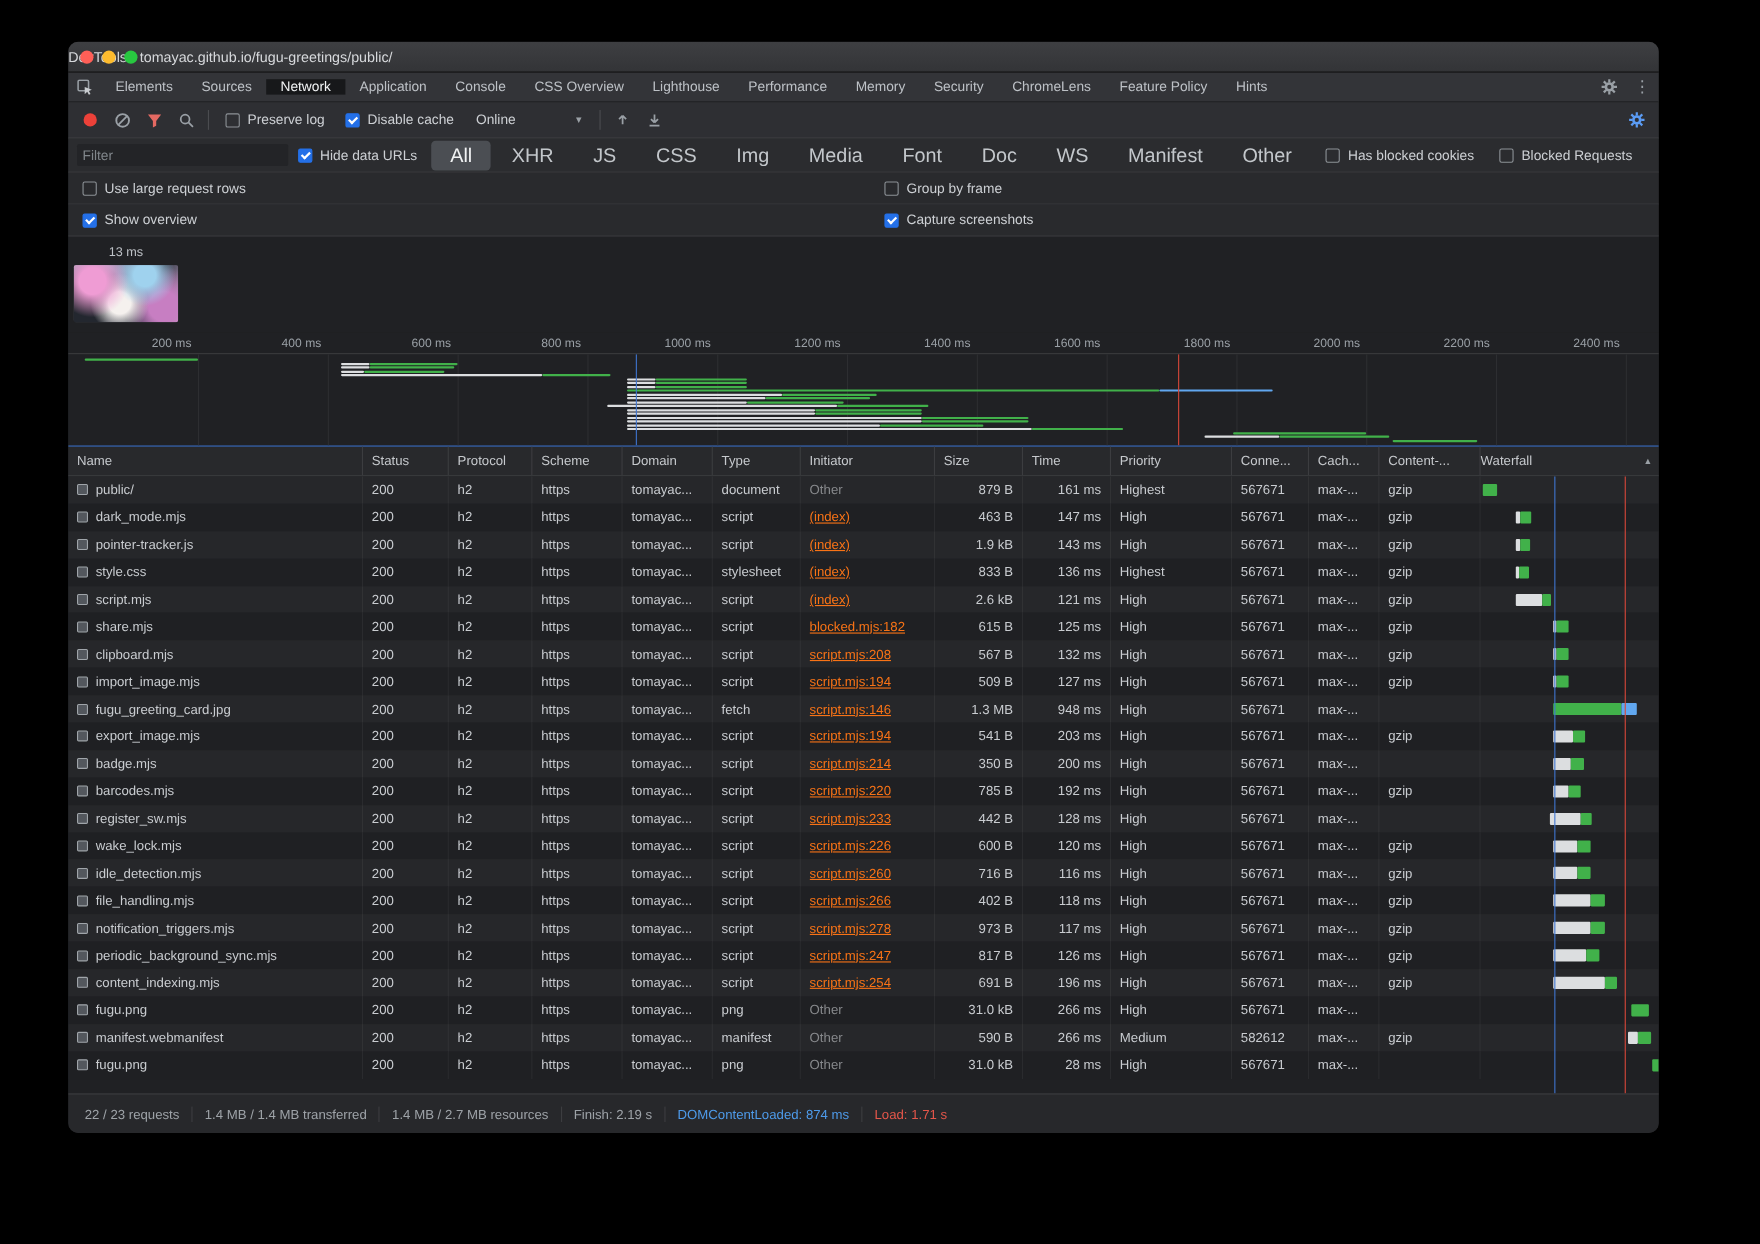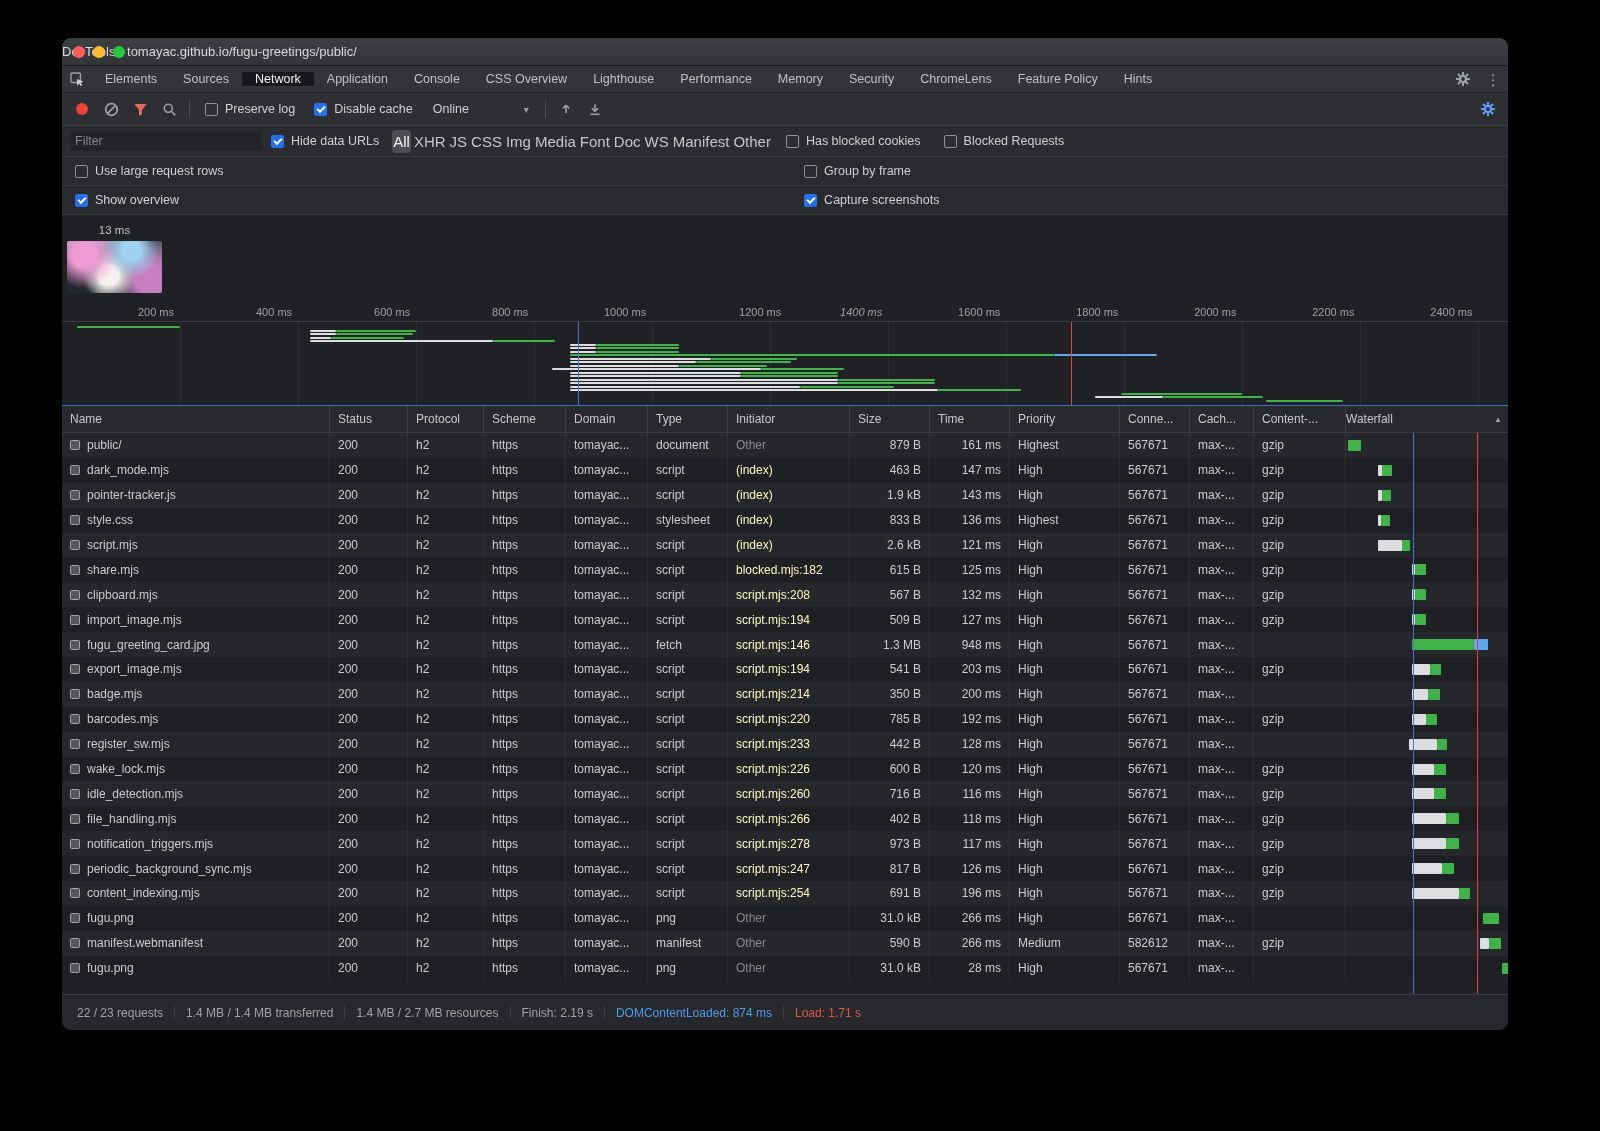--- a/index.html
+++ b/index.html
@@ -29,21 +29,21 @@
   .cb{width:13px;height:13px;border-radius:2px;border:1.5px solid #8d9297;flex:0 0 auto;position:relative;background:transparent}
   .cb.on{background:#2470e8;border-color:#2470e8}
   .cb.on::after{content:"";position:absolute;left:2px;top:2.5px;width:6px;height:3px;border-left:2px solid #fff;border-bottom:2px solid #fff;transform:rotate(-45deg)}
   .select{display:flex;align-items:center;justify-content:space-between;width:96px;margin:0 10px;font-size:12.5px;color:#cdd0d4;cursor:pointer;flex:0 0 auto}
   .caret{font-size:10px;color:#9aa0a6}
   
   .filterbar{height:31px;background:#2b2c2f;display:flex;align-items:center;padding:0 8px;border-bottom:1px solid #3c3d40;flex:0 0 auto}
   .filter-input{width:192px;height:20px;background:#232427;border:none;outline:none;color:#e8eaed;font-size:12.5px;font-family:"Liberation Sans",sans-serif;border-radius:2px;padding:0 5px;flex:0 0 auto}
   .filter-input::placeholder{color:#80868b}
   .pills{display:flex;align-items:center;gap:2px;margin-left:4px}
-  .pill{padding:3px 1px;font-size:15px;color:#c3c7cb;border-radius:4px;cursor:pointer;white-space:nowrap}
+  .pill{padding:3px 17px;font-size:18px;color:#c3c7cb;border-radius:4px;cursor:pointer;white-space:nowrap}
   .pill.active{background:#4b4e53;color:#f1f3f4}
   
   .optrow{height:29px;background:#292a2d;border-bottom:1px solid #38393c;position:relative;display:flex;align-items:center;padding-left:4px;flex:0 0 auto}
   .optrow .half{position:absolute;left:50.7%}
   
   .filmstrip{background:#202124;padding:9px 0 9px 5px;flex:0 0 auto}
   .frame{width:95px;display:flex;flex-direction:column;align-items:center;gap:5px}
   .frame-time{font-size:11.5px;color:#bdc1c6}
   .thumb{width:95px;height:52px;border-radius:2px;cursor:pointer;background:
     radial-gradient(circle at 18% 28%, #ef9cd4 0 14%, transparent 38%),
@@ -65,21 +65,21 @@
   .table{flex:1;display:flex;flex-direction:column;background:#202124;min-height:0}
   .thead{display:flex;height:27px;background:#28292c;border-bottom:1px solid #3c3d40;flex:0 0 auto}
   .th{display:flex;align-items:center;padding:0 8px;font-size:12px;color:#c6c9cd;border-right:1px solid #3c3d40;position:relative;overflow:hidden;white-space:nowrap;cursor:pointer}
   .th .sort{position:absolute;right:6px;font-size:8px;color:#9aa0a6}
   .tbody{position:relative;flex:1;overflow:hidden}
   .tr{display:flex;height:24.9px;align-items:stretch;background:#26272a;cursor:pointer}
   .tr.alt{background:#1f2023}
   .td{padding:0 8px;font-size:12px;color:#c9ccd0;white-space:nowrap;overflow:hidden;text-overflow:ellipsis;display:flex;align-items:center;border-right:1px solid rgba(255,255,255,.05)}
   .td.num{justify-content:flex-end}
   .ficon{width:10px;height:10px;border:1.5px solid #a0a5aa;background:#53575d;border-radius:1.5px;margin-right:7px;flex:0 0 auto}
-  .link{color:#fef9c3;cursor:pointer;overflow:hidden;text-overflow:ellipsis}
+  .link{text-decoration:underline;color:#f97316;cursor:pointer;overflow:hidden;text-overflow:ellipsis}
   .plain{color:#87898c}
   .colw{position:relative;border-right:none;padding:0;overflow:hidden}
   .seg{position:absolute;top:7px;height:11px;border-radius:1px}
   .col0{width:268px;flex:0 0 268px}.col1{width:78px;flex:0 0 78px}.col2{width:76px;flex:0 0 76px}
   .col3{width:82px;flex:0 0 82px}.col4{width:82px;flex:0 0 82px}.col5{width:80px;flex:0 0 80px}
   .col6{width:122px;flex:0 0 122px}.col7{width:80px;flex:0 0 80px}.col8{width:80px;flex:0 0 80px}
   .col9{width:110px;flex:0 0 110px}.col10{width:70px;flex:0 0 70px}.col11{width:64px;flex:0 0 64px}
   .col12{width:92px;flex:0 0 92px}.colw{flex:1 1 auto}
   
   .statusbar{height:36px;background:#27282b;border-top:1px solid #3c3d40;display:flex;align-items:center;font-size:12px;color:#9ea3a8;padding:0 4px;flex:0 0 auto}
@@ -265,22 +265,22 @@
     </div>
   </div>
 
   <div class="overview">
     <div class="ov-ruler" id="ov-ruler">
         <span class="ov-label" style="left: 8.16327%;">200 ms</span>
         <span class="ov-label" style="left: 16.3265%;">400 ms</span>
         <span class="ov-label" style="left: 24.4898%;">600 ms</span>
         <span class="ov-label" style="left: 32.6531%;">800 ms</span>
         <span class="ov-label" style="left: 40.8163%;">1000 ms</span>
-        <span class="ov-label" style="left: 48.9796%; margin-left: 17px;">1200 ms</span>
-        <span class="ov-label" style="left: 57.1429%; font-style: italic;">1400 ms</span>
+        <span class="ov-label" style="left: 48.9796%;">1200 ms</span>
+        <span class="ov-label" style="left: 57.1429%;">1400 ms</span>
         <span class="ov-label" style="left: 65.3061%;">1600 ms</span>
         <span class="ov-label" style="left: 73.4694%;">1800 ms</span>
         <span class="ov-label" style="left: 81.6327%;">2000 ms</span>
         <span class="ov-label" style="left: 89.7959%;">2200 ms</span>
         <span class="ov-label" style="left: 97.9592%;">2400 ms</span>
       </div>
     <div class="ov-body" id="ov-body">
         <div class="ov-gridline" style="left: 8.16327%;"></div>
         <div class="ov-gridline" style="left: 16.3265%;"></div>
         <div class="ov-gridline" style="left: 24.4898%;"></div>

